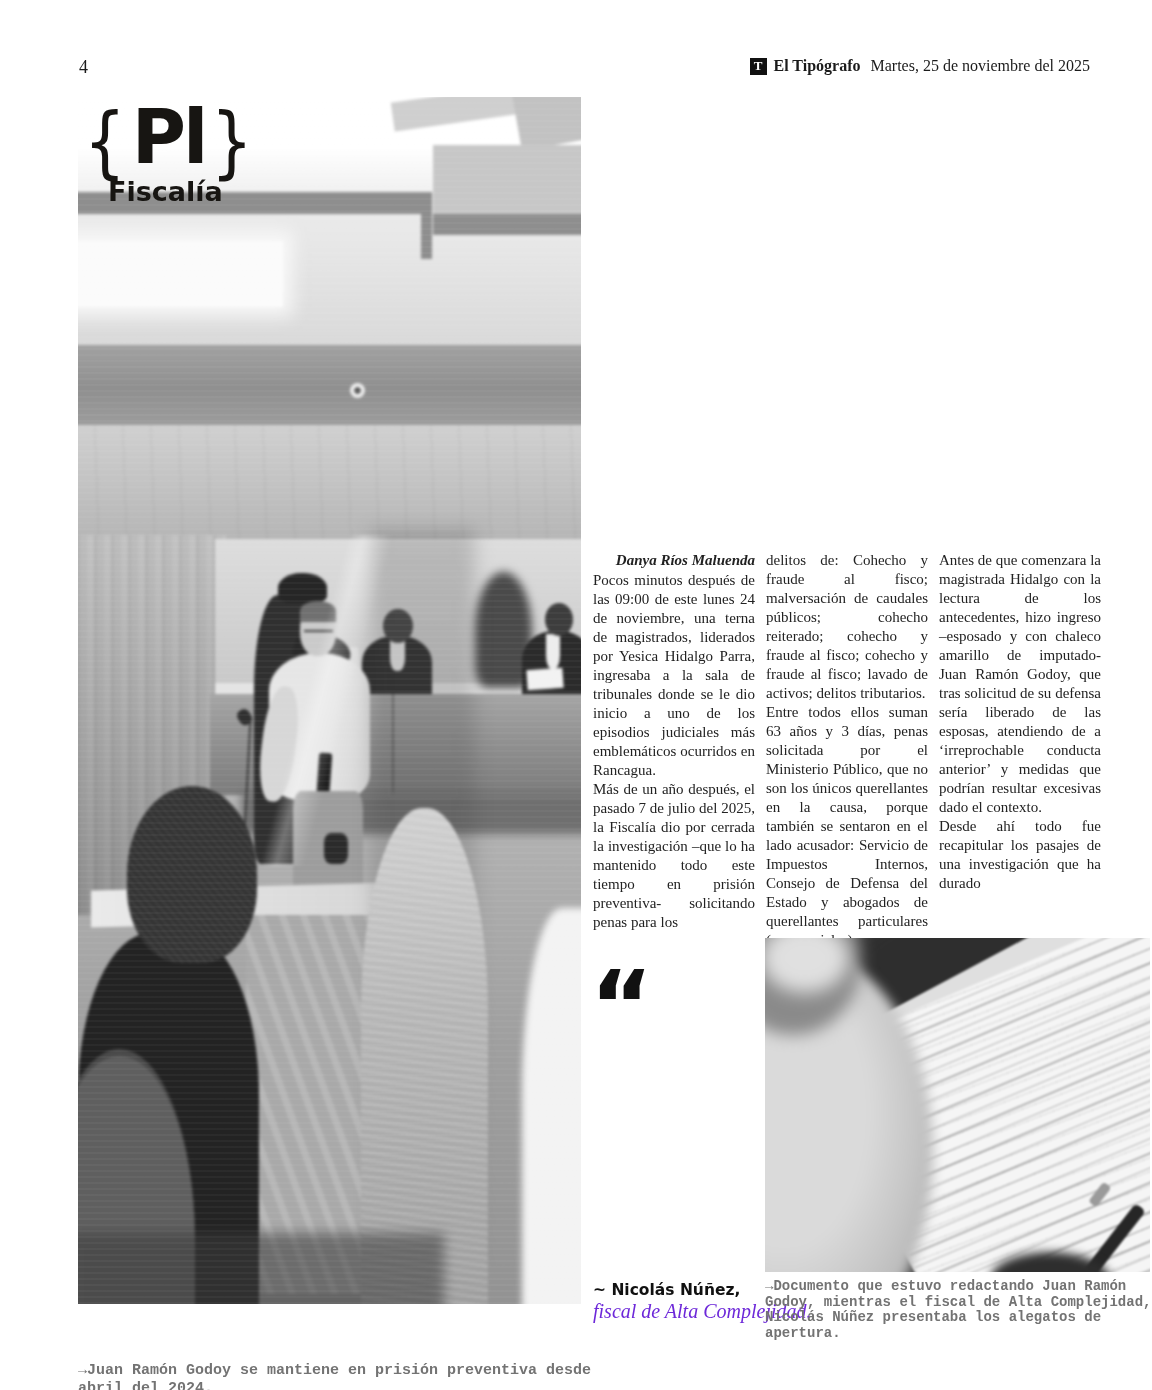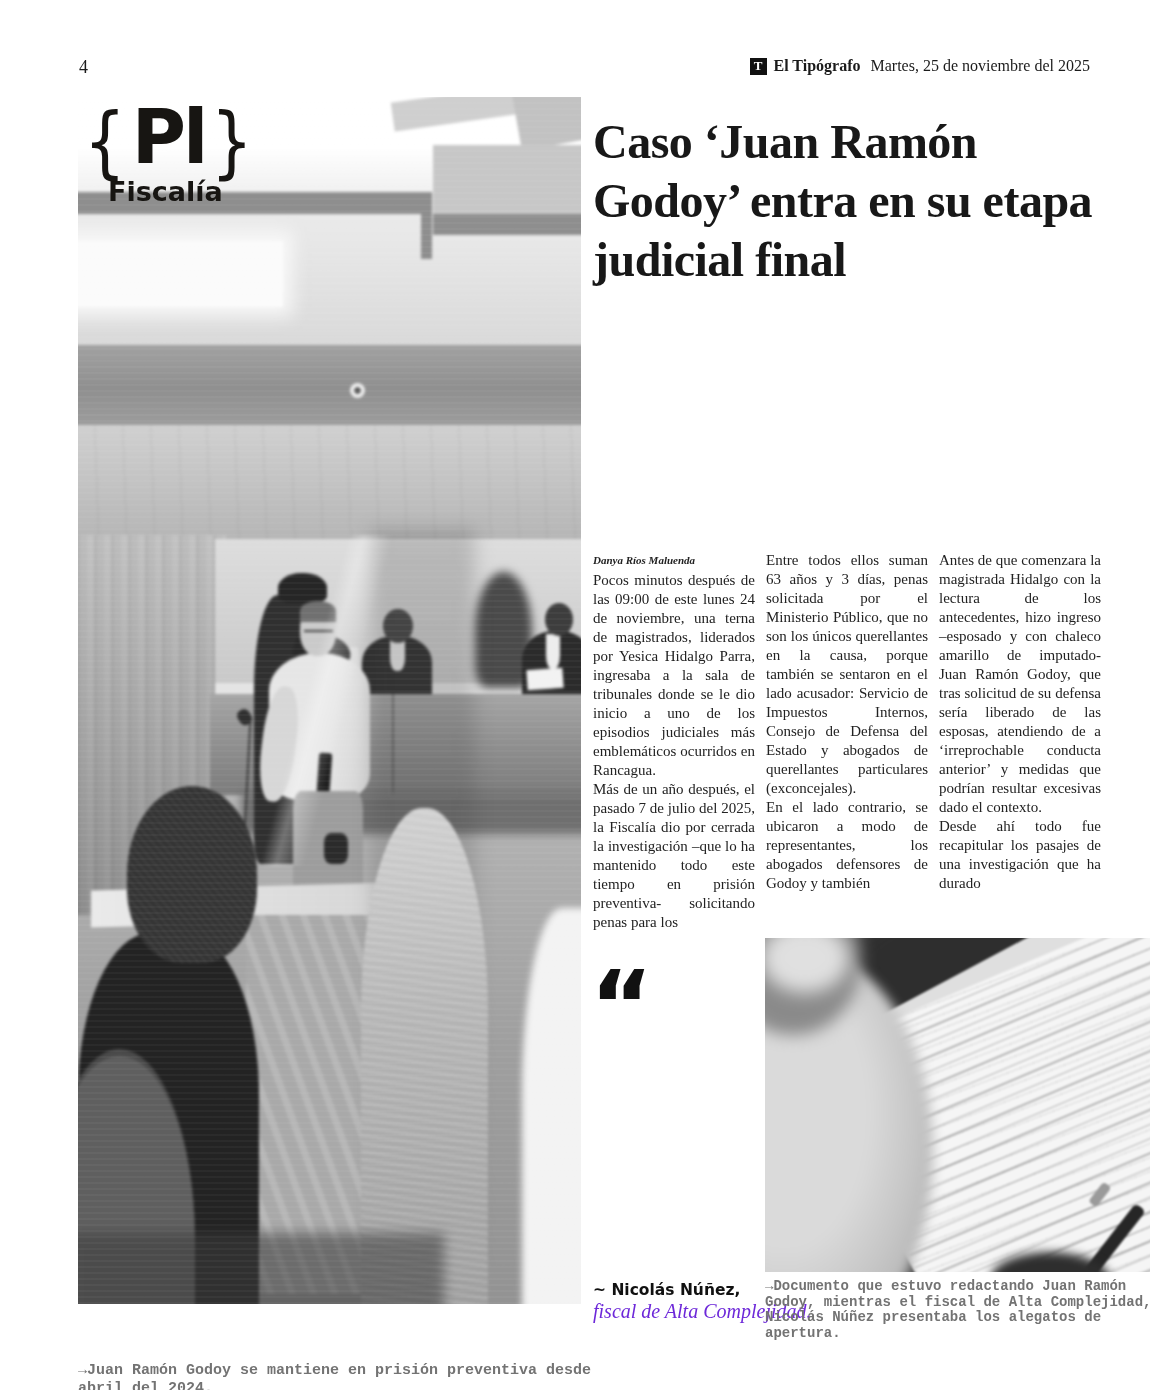--- a/index.html
+++ b/index.html
@@ -27,21 +27,21 @@
   
   .headline { left:593px; top:112px; width:510px; font-size:48px; line-height:59px;
               font-weight:bold; letter-spacing:-0.5px; color:#181818; }
   .lead { left:593px; top:428px; width:503px; font-size:20px; line-height:23.5px; color:#262626; }
   .lead-marker { font-weight:bold; }
 
   
   .columns { left:593px; top:551px; width:509px; height:420px; display:flex; gap:11px; overflow:hidden; }
   .col { width:162px; font-size:15px; line-height:19px; text-align:justify; color:#222; }
   .col p { margin:0; }
-  .byline { font-weight:bold; font-style:italic; font-size:11px; margin-bottom:1px; text-align:left; }
+  .byline { font-weight:bold; font-style:italic; font-size:15px; margin-bottom:1px; text-align:right; }
 
   
   .quote-glyph { left:590px; top:958px; font-family:"DejaVu Sans", sans-serif; font-weight:bold;
                  font-size:96px; line-height:1; letter-spacing:-6px; color:#111; }
   .quote-text { left:593px; top:1046px; width:165px; font-family:"DejaVu Sans", sans-serif;
                 font-weight:bold; font-size:17px; line-height:21px; color:#111; }
   .quote-author { left:593px; top:1281px; font-family:"DejaVu Sans", sans-serif; font-weight:bold;
                   font-size:15.5px; color:#111; }
   .quote-role { left:593px; top:1300px; font-style:italic; font-size:20px; color:#6d28d9; }
 
@@ -242,32 +242,32 @@
 
   <div class="abs badge">
     <div class="badge-row">
       <span class="brace">{</span>
       <span class="pl">Pl</span>
       <span class="brace">}</span>
     </div>
     <div class="badge-name">Fiscalía</div>
   </div>
 
-  <h1 class="abs headline">Caso ‘Juan Ramón Godoy’ entra en su etapa judicial final</h1>
 
   <div class="abs columns">
     <div class="col">
       <div class="byline">Danya Ríos Maluenda</div>
       <div>
           <p>Pocos minutos después de las 09:00 de este lunes 24 de noviembre, una terna de magistrados, liderados por Yesica Hidalgo Parra, ingresaba a la sala de tribunales donde se le dio inicio a uno de los episodios judiciales más emblemáticos ocurridos en Rancagua.</p>
           <p>Más de un año después, el pasado 7 de julio del 2025, la Fiscalía dio por cerrada la investigación –que lo ha mantenido todo este tiempo en prisión preventiva- solicitando penas para los</p>
         </div>
     </div>
     <div class="col">
       <div>
+          <p>delitos de: Cohecho y fraude al fisco; malversación de caudales públicos; cohecho reiterado; cohecho y fraude al fisco; cohecho y fraude al fisco; lavado de activos; delitos tributarios.</p>
           <p>Entre todos ellos suman 63 años y 3 días, penas solicitada por el Ministerio Público, que no son los únicos querellantes en la causa, porque también se sentaron en el lado acusador: Servicio de Impuestos Internos, Consejo de Defensa del Estado y abogados de querellantes particulares (exconcejales).</p>
           <p>En el lado contrario, se ubicaron a modo de representantes, los abogados defensores de Godoy y también</p>
         </div>
     </div>
     <div class="col">
       <div>
           <p>Antes de que comenzara la magistrada Hidalgo con la lectura de los antecedentes, hizo ingreso –esposado y con chaleco amarillo de imputado- Juan Ramón Godoy, que tras solicitud de su defensa sería liberado de las esposas, atendiendo de a ‘irreprochable conducta anterior’ y medidas que podrían resultar excesivas dado el contexto.</p>
           <p>Desde ahí todo fue recapitular los pasajes de una investigación que ha durado</p>
         </div>
     </div>

